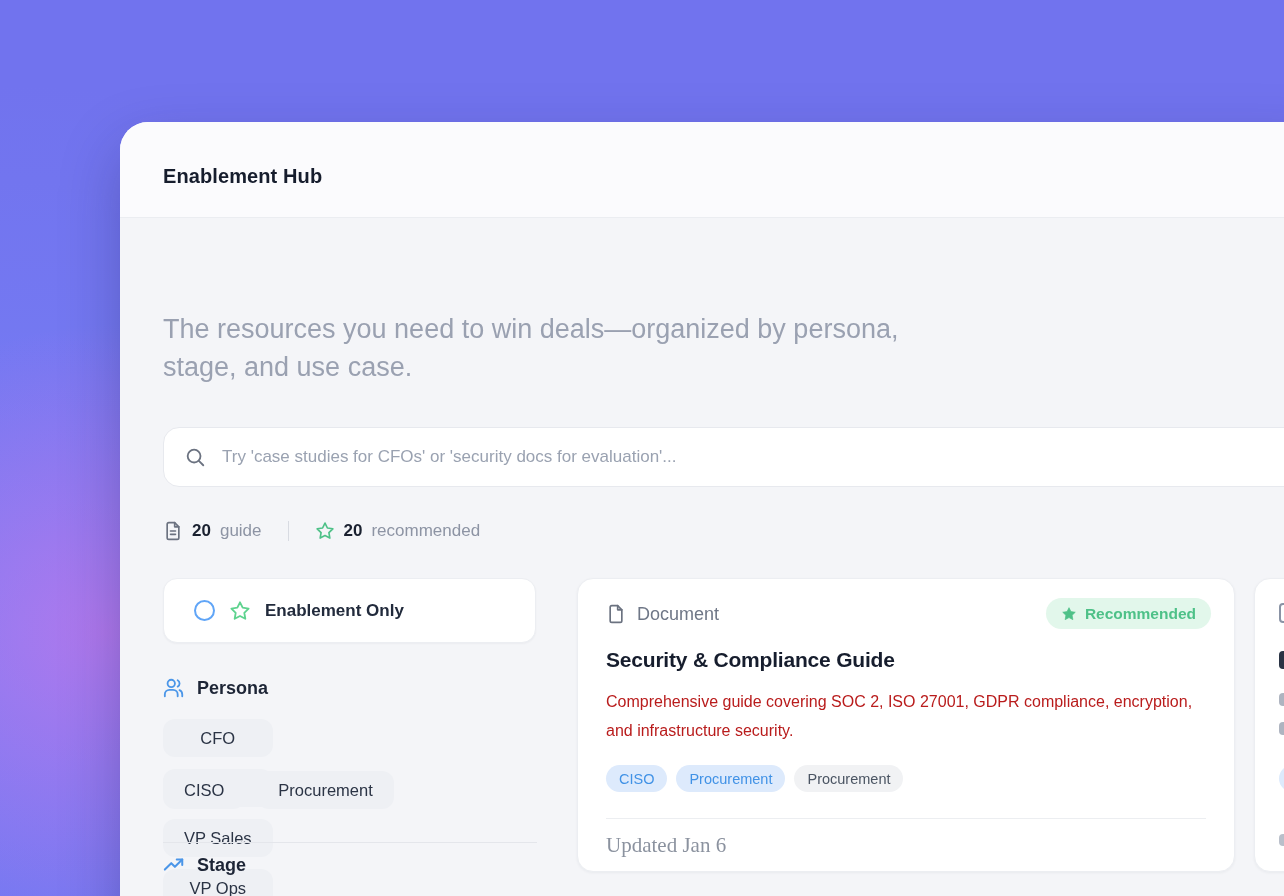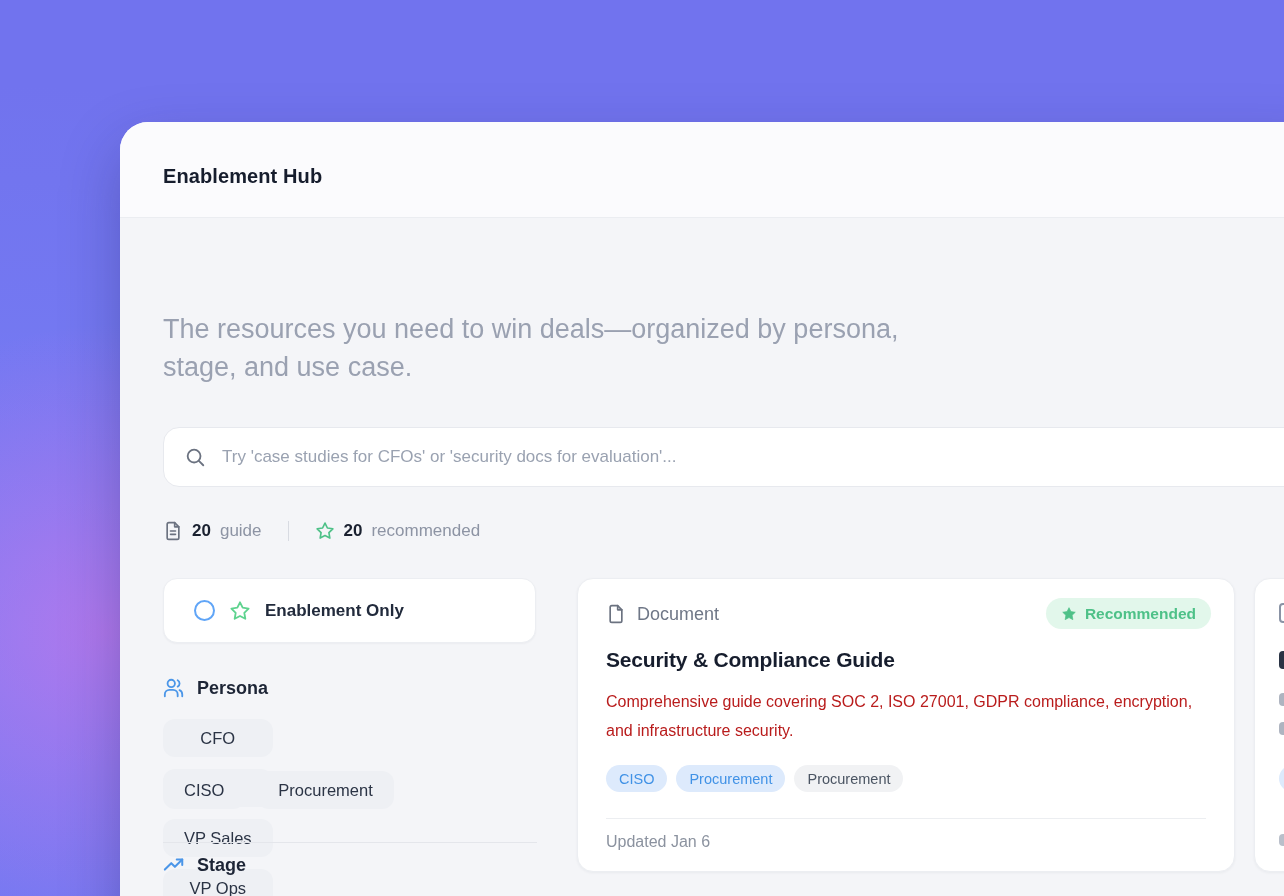--- a/index.html
+++ b/index.html
@@ -93,21 +93,21 @@
   .card-title{position:absolute; left:28px; top:69px; font-size:21px; font-weight:700; color:#161d2d; letter-spacing:-0.2px;}
   .card-desc{position:absolute; left:28px; top:108px; width:592px; font-size:16px; line-height:29px; color:#b91c1c;}
   .card-tags{position:absolute; left:28px; top:186px; display:flex; gap:9px;}
   .tag{
     display:inline-flex; align-items:center; height:27px; padding:0 13px;
     border-radius:14px; font-size:14.5px; font-weight:500; cursor:pointer;
   }
   .tag-blue{background:#ddeafc; color:#4192e6;}
   .tag-gray{background:#f1f2f4; color:#4b5563;}
   .card-divider{position:absolute; left:28px; right:28px; top:239px; height:1px; background:#eceef1;}
-  .card-updated{position:absolute; left:28px; top:254px; font-size:16px; color:#8b929f;}
+  .card-updated{position:absolute; left:28px; top:254px; font-size:21px; color:#8b929f;font-family:Liberation Serif, serif;}
 
   
   .sk{position:absolute; border-radius:4px;}
   .sk-icon{left:24px; top:24px; width:20px; height:20px; border:2px solid #8a93a5; border-radius:4px; box-sizing:border-box;}
   .sk-title{left:24px; top:72px; width:220px; height:18px; background:#2a3344;}
   .sk-line1{left:24px; top:114px; width:260px; height:13px; background:#aeb4c0;}
   .sk-line2{left:24px; top:143px; width:200px; height:13px; background:#aeb4c0;}
   .sk-tag{left:24px; top:186px; width:70px; height:27px; border-radius:14px; background:#ddeafc;}
   .sk-updated{left:24px; top:255px; width:110px; height:12px; background:#b9bfca;}
 </style>

